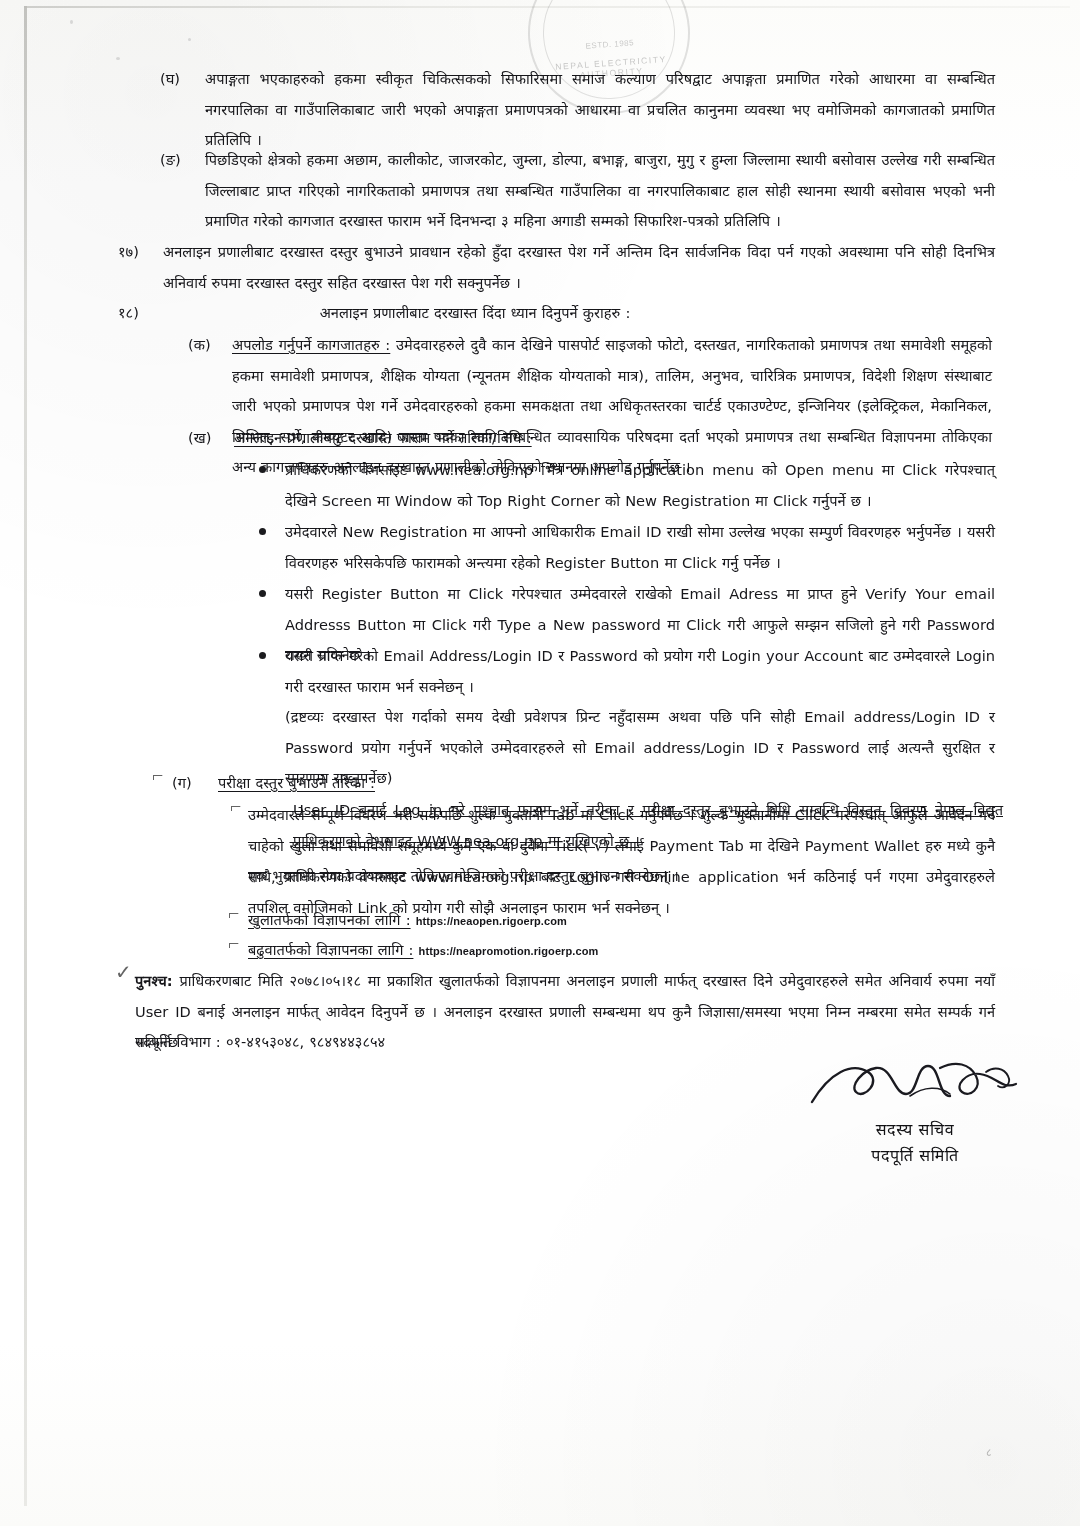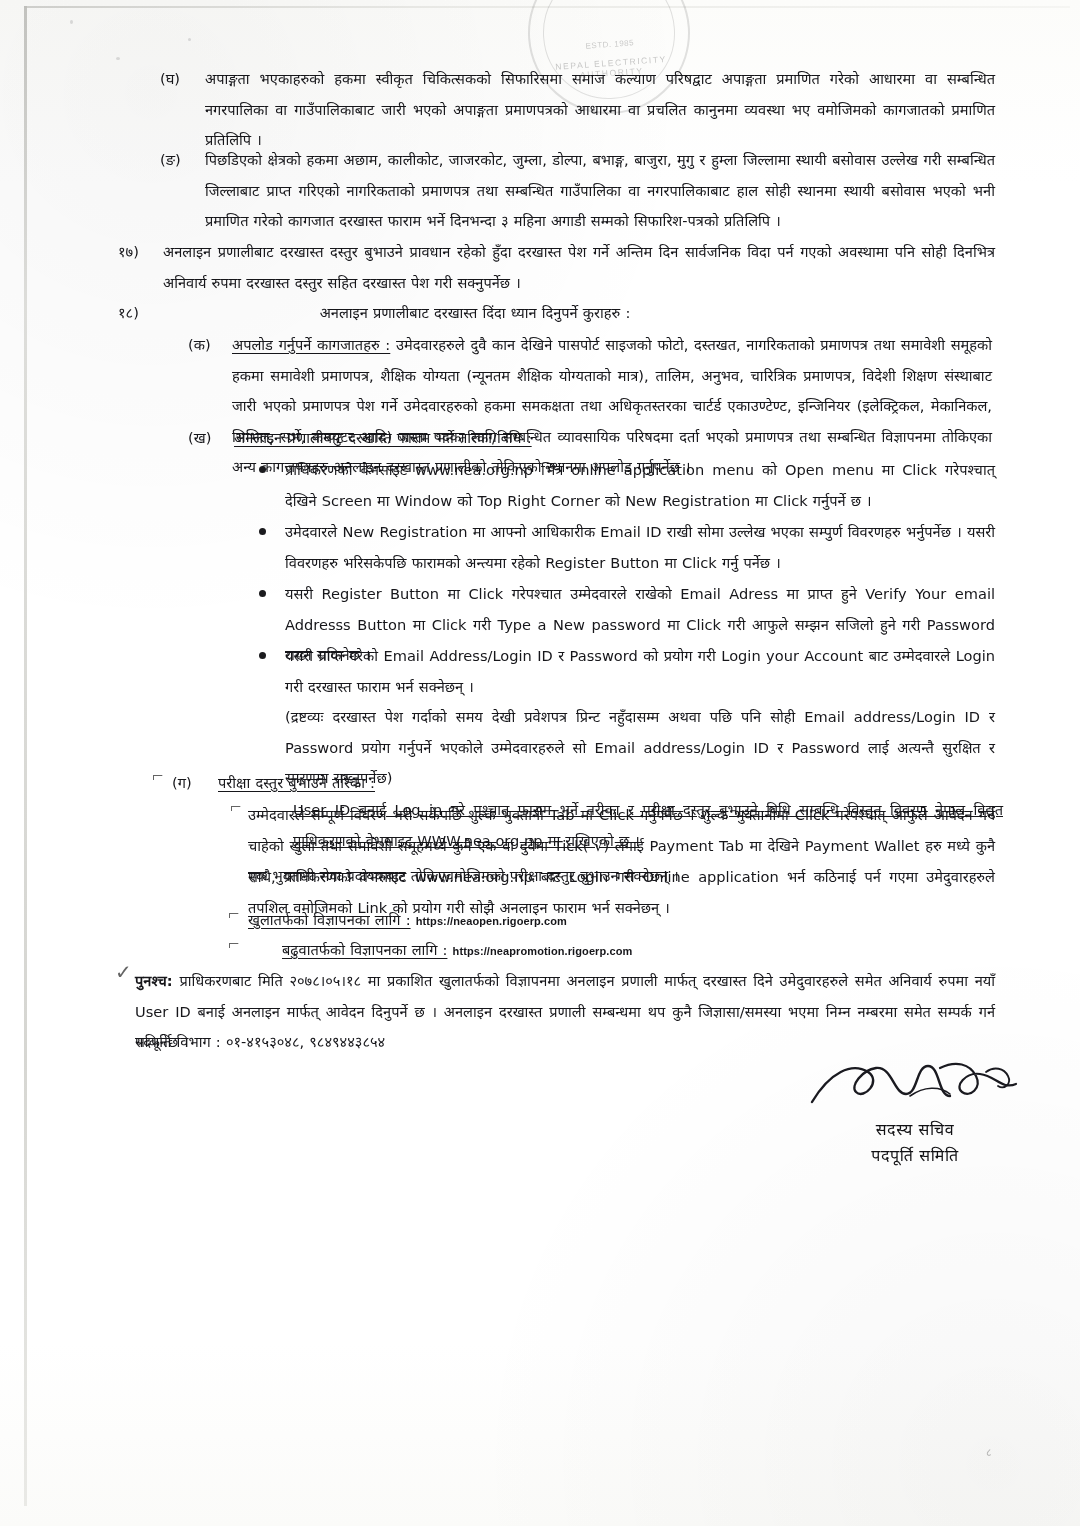--- a/index.html
+++ b/index.html
@@ -240,21 +240,21 @@
 
   <div class="blk np" style="left:248px; top:862px; width:747px;">साथै, प्राधिकरणको वेभसाइट www.nea.org.np बाट Login गरी Online application भर्न कठिनाई पर्न गएमा उमेदुवारहरुले तपशिल वमोजिमको Link को प्रयोग गरी सोझै अनलाइन फाराम भर्न सक्नेछन् ।</div>
 
   <div class="pen-tick" style="left:228px; top:903px;">⌐</div>
   <div class="blk np" style="left:248px; top:905px; width:747px; text-align:left;">
     <span class="lbl-ul">खुलातर्फको विज्ञापनका लागि :</span>
     <span class="url">https://neaopen.rigoerp.com</span>
   </div>
 
   <div class="pen-tick" style="left:228px; top:933px;">⌐</div>
-  <div class="blk np" style="left:248px; top:935px; width:747px; text-align:left;margin-left:34px;">
+  <div class="blk np" style="left:248px; top:935px; width:747px; text-align:left;">
     <span class="lbl-ul">बढुवातर्फको विज्ञापनका लागि :</span>
     <span class="url">https://neapromotion.rigoerp.com</span>
   </div>
 
   <div class="pen-tick" style="left:115px; top:962px;">✓</div>
   <div class="blk np" style="left:135px; top:966px; width:860px;">
     <span style="font-weight:bold;">पुनश्च:</span>
     <span>प्राधिकरणबाट मिति २०७८।०५।१८ मा प्रकाशित खुलातर्फको विज्ञापनमा अनलाइन प्रणाली मार्फत् दरखास्त दिने उमेदुवारहरुले समेत अनिवार्य रुपमा नयाँ User ID बनाई अनलाइन मार्फत् आवेदन दिनुपर्ने छ । अनलाइन दरखास्त प्रणाली सम्बन्धमा थप कुनै जिज्ञासा/समस्या भएमा निम्न नम्बरमा समेत सम्पर्क गर्न सकिनेछ ।</span>
   </div>
 

